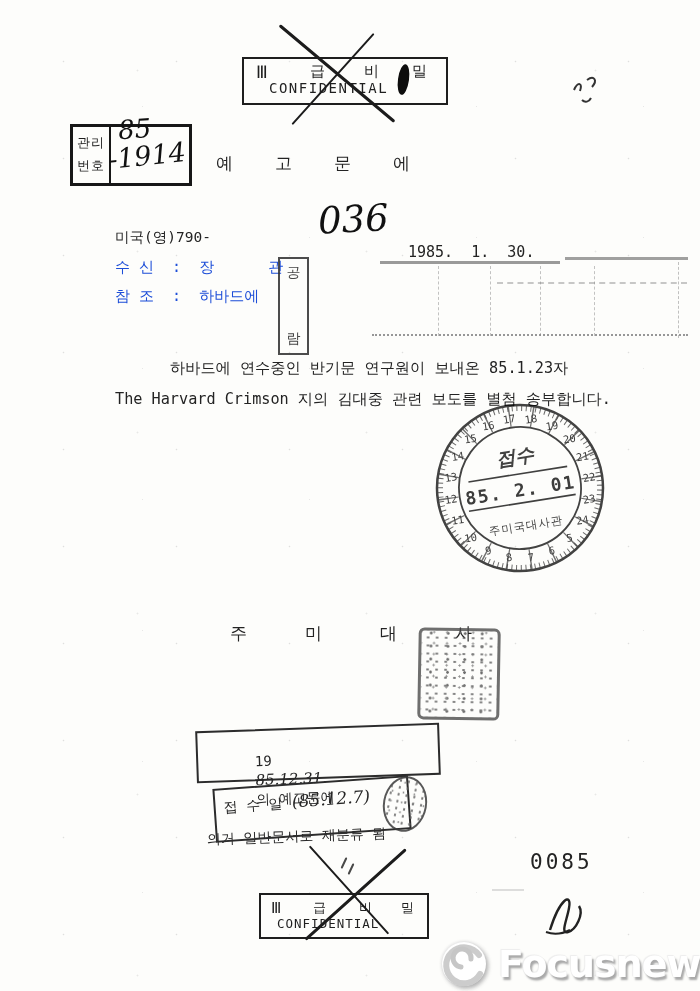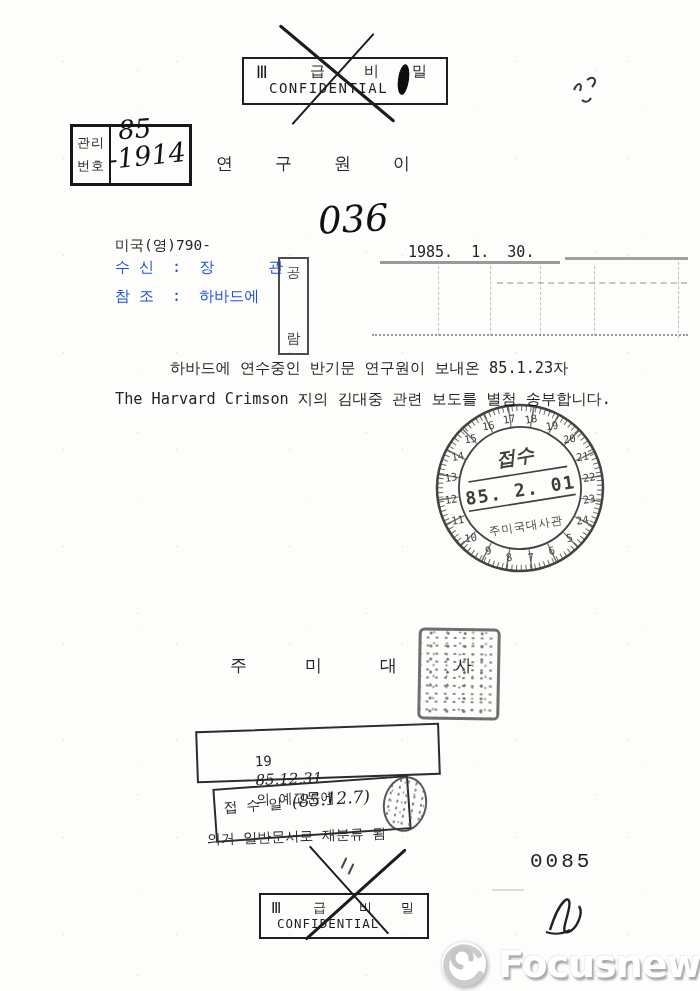--- a/index.html
+++ b/index.html
@@ -120,23 +120,23 @@
   </svg>
 
   <div class="abs mgmt" style="left:70px; top:124px; width:116px; height:56px;">
     <div class="divider"></div>
     <span class="lbl" style="top:7px;text-align:center;">관리</span>
     <span class="lbl" style="top:30px;">번호</span>
   </div>
   <span class="abs hand" style="left:118px; top:114px; font-size:26px; transform:rotate(-4deg);">85</span>
   <span class="abs hand" style="left:108px; top:140px; font-size:27px; transform:rotate(-6deg);">-1914</span>
 
-  <div class="abs typed" style="left:216px; top:152px; font-size:17px; letter-spacing:42px; white-space:nowrap;">연구원이</div>
-
-  <div class="abs typed pre" style="left:115px; top:236px; font-size:14.5px;">미국(영)790-</div>
+  <div class="abs typed" style="left:216px; top:152px; font-size:17px; letter-spacing:42px; white-space:nowrap;">예고문에</div>
+
+  <div class="abs typed pre" style="left:115px; top:228px; font-size:14.5px;">미국(영)790-</div>
   <span class="abs hand" style="left:318px; top:198px; font-size:37px; transform:rotate(-3deg);">036</span>
   <div class="abs typed pre" style="left:408px; top:243px; font-size:15px;">1985.  1.  30.</div>
 
   <div class="abs typed pre kv" style="left:115px; top:258px;">수 신  :  장      관</div>
   <div class="abs typed pre kv" style="left:115px; top:287px;">참 조  :  하바드에</div>
 
   <div class="abs circ-box" style="left:278px; top:257px; width:27px; height:84px; padding:5px 0;">
     <span>공</span>
     <span>람</span>
   </div>
@@ -183,40 +183,40 @@
       <text class="rim-num" x="56.6" y="-41.2">20</text>
       <text class="rim-num" x="66.6" y="-21.6">21</text>
       <text class="rim-num" x="70" y="0">22</text>
       <text class="rim-num" x="66.6" y="21.6">23</text>
       <text class="rim-num" x="56.6" y="41.2">24</text>
     </svg>
   </div>
 
 
 
-  <div class="abs typed" style="left:230px; top:654px; font-size:17px; letter-spacing:58px; white-space:nowrap;">주미대사</div>
+  <div class="abs typed" style="left:230px; top:622px; font-size:17px; letter-spacing:58px; white-space:nowrap;">주미대사</div>
   <div class="abs seal-square" style="left:418px; top:628px; width:76px; height:86px;"></div>
 
   <div class="abs office-stamp" style="left:196px; top:727px; width:228px; height:44px; transform:rotate(-2deg); padding:2px 6px;">
     <div class="row">
       <span>19</span>
       <span class="hw">85.12.31.</span>
       <span>의 예고문에</span>
     </div>
     <div class="row">의거 일반문서로 재분류 됨</div>
   </div>
 
   <div class="abs office-stamp" style="left:214px; top:782px; width:176px; height:38px; transform:rotate(-4deg); padding:6px 8px;">
     <span class="row">접 수 일</span>
     <span class="hw" style="font-size:17px;">(85.12.7)</span>
   </div>
   <div class="abs seal-oval" style="left:383px; top:776px; width:40px; height:52px;"></div>
 
   <div class="abs" style="left:492px; top:889px; width:32px; height:2px; background:#cfcfcf; opacity:.7;"></div>
-  <div class="abs typed" style="left:530px; top:850px; font-size:21px; letter-spacing:3px;font-family:Liberation Mono, monospace;">0085</div>
+  <div class="abs typed" style="left:530px; top:850px; font-size:21px; letter-spacing:3px;">0085</div>
 
   <svg class="abs" style="left:538px; top:888px;" width="70" height="55" viewBox="0 0 70 55">
     <path d="M 12,42 C 22,10 34,4 31,20 C 29,32 22,46 30,44 C 38,42 46,26 41,18" fill="none" stroke="#222" stroke-width="2.4"></path>
     <path d="M 8,44 c 8,3 16,2 24,-2" fill="none" stroke="#222" stroke-width="2"></path>
   </svg>
 
   <div class="abs cls-box" style="left:259px; top:893px; width:166px; height:42px; border-width:2px;">
     <span class="glyph" style="left:10px; top:4px; font-size:15px;">Ⅲ</span>
     <span class="glyph" style="left:52px; top:4px; font-size:13px;">급</span>
     <span class="glyph" style="left:98px; top:4px; font-size:13px;">비</span>

